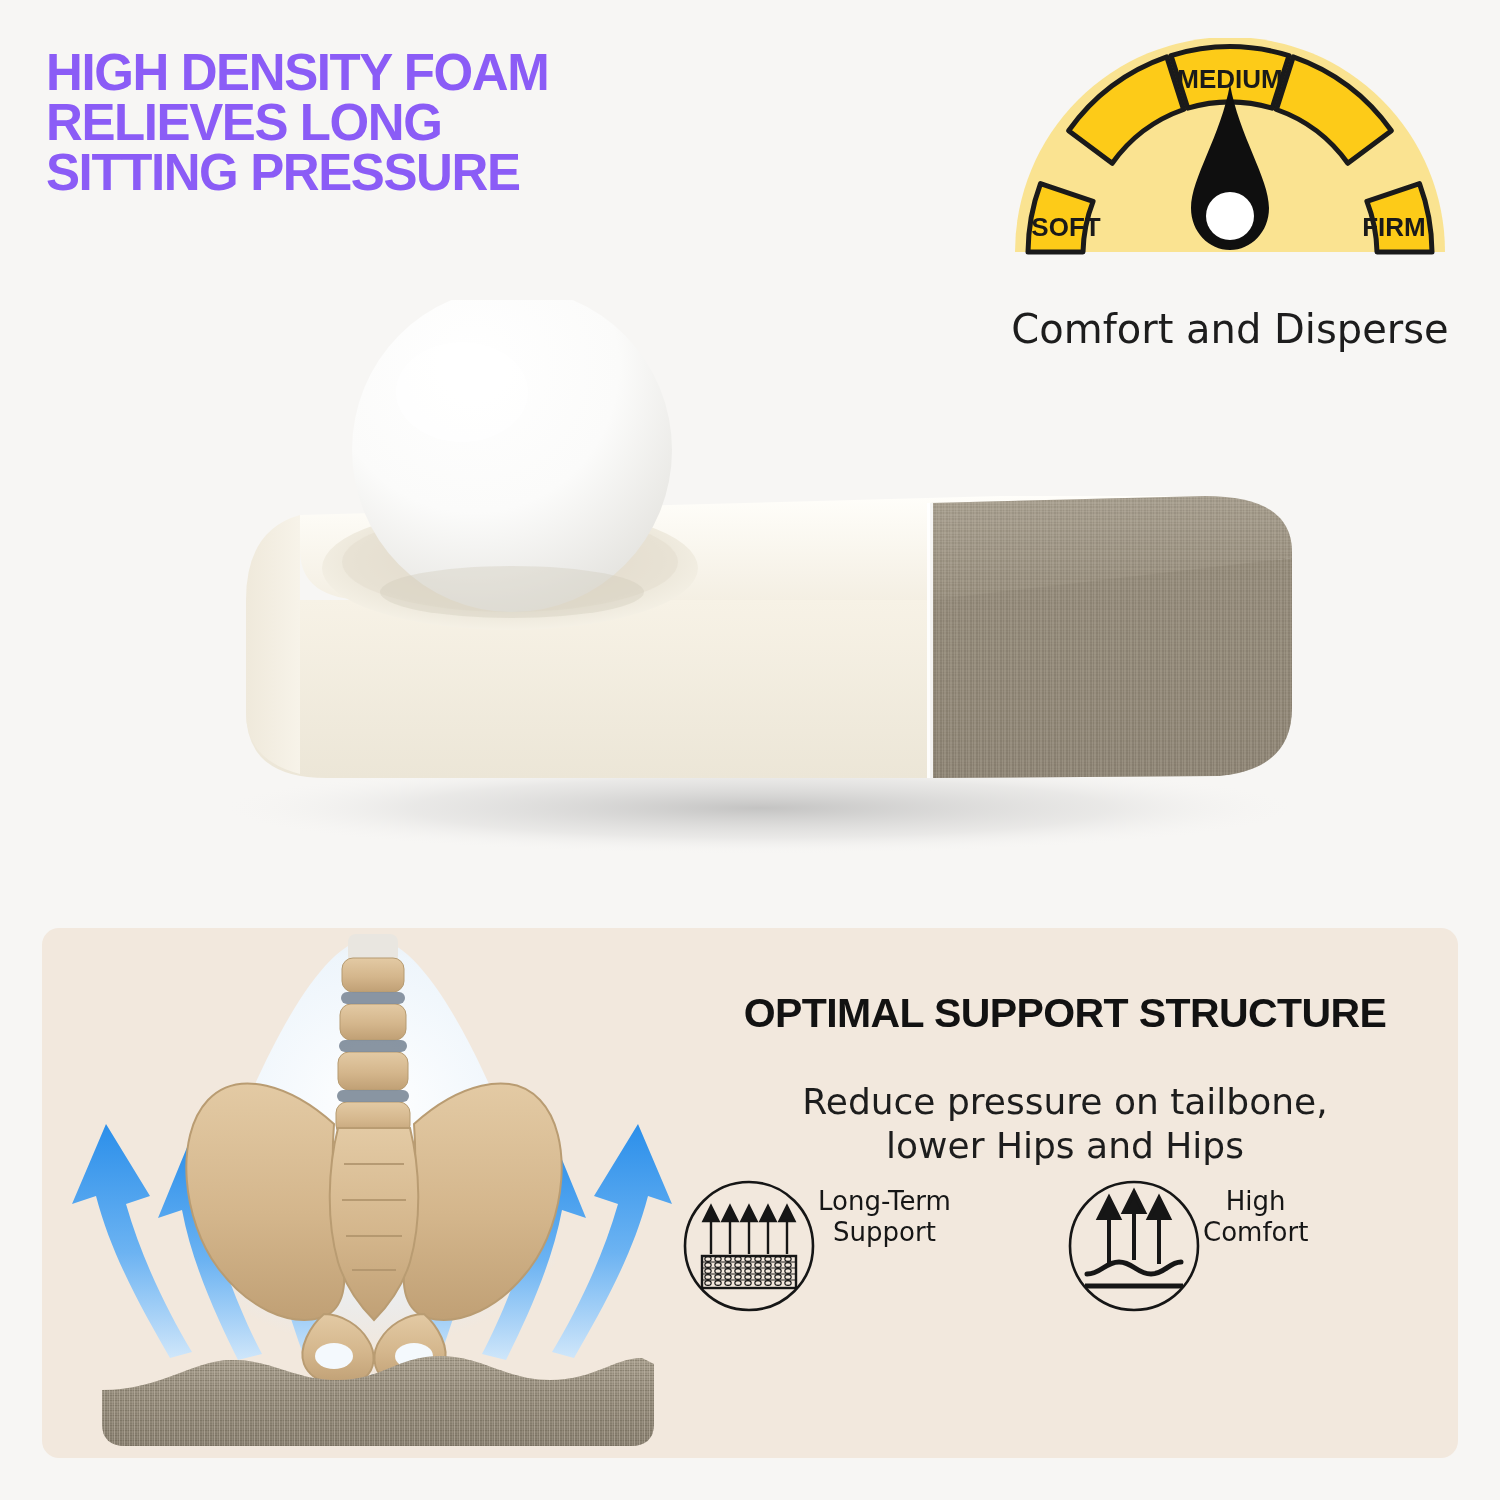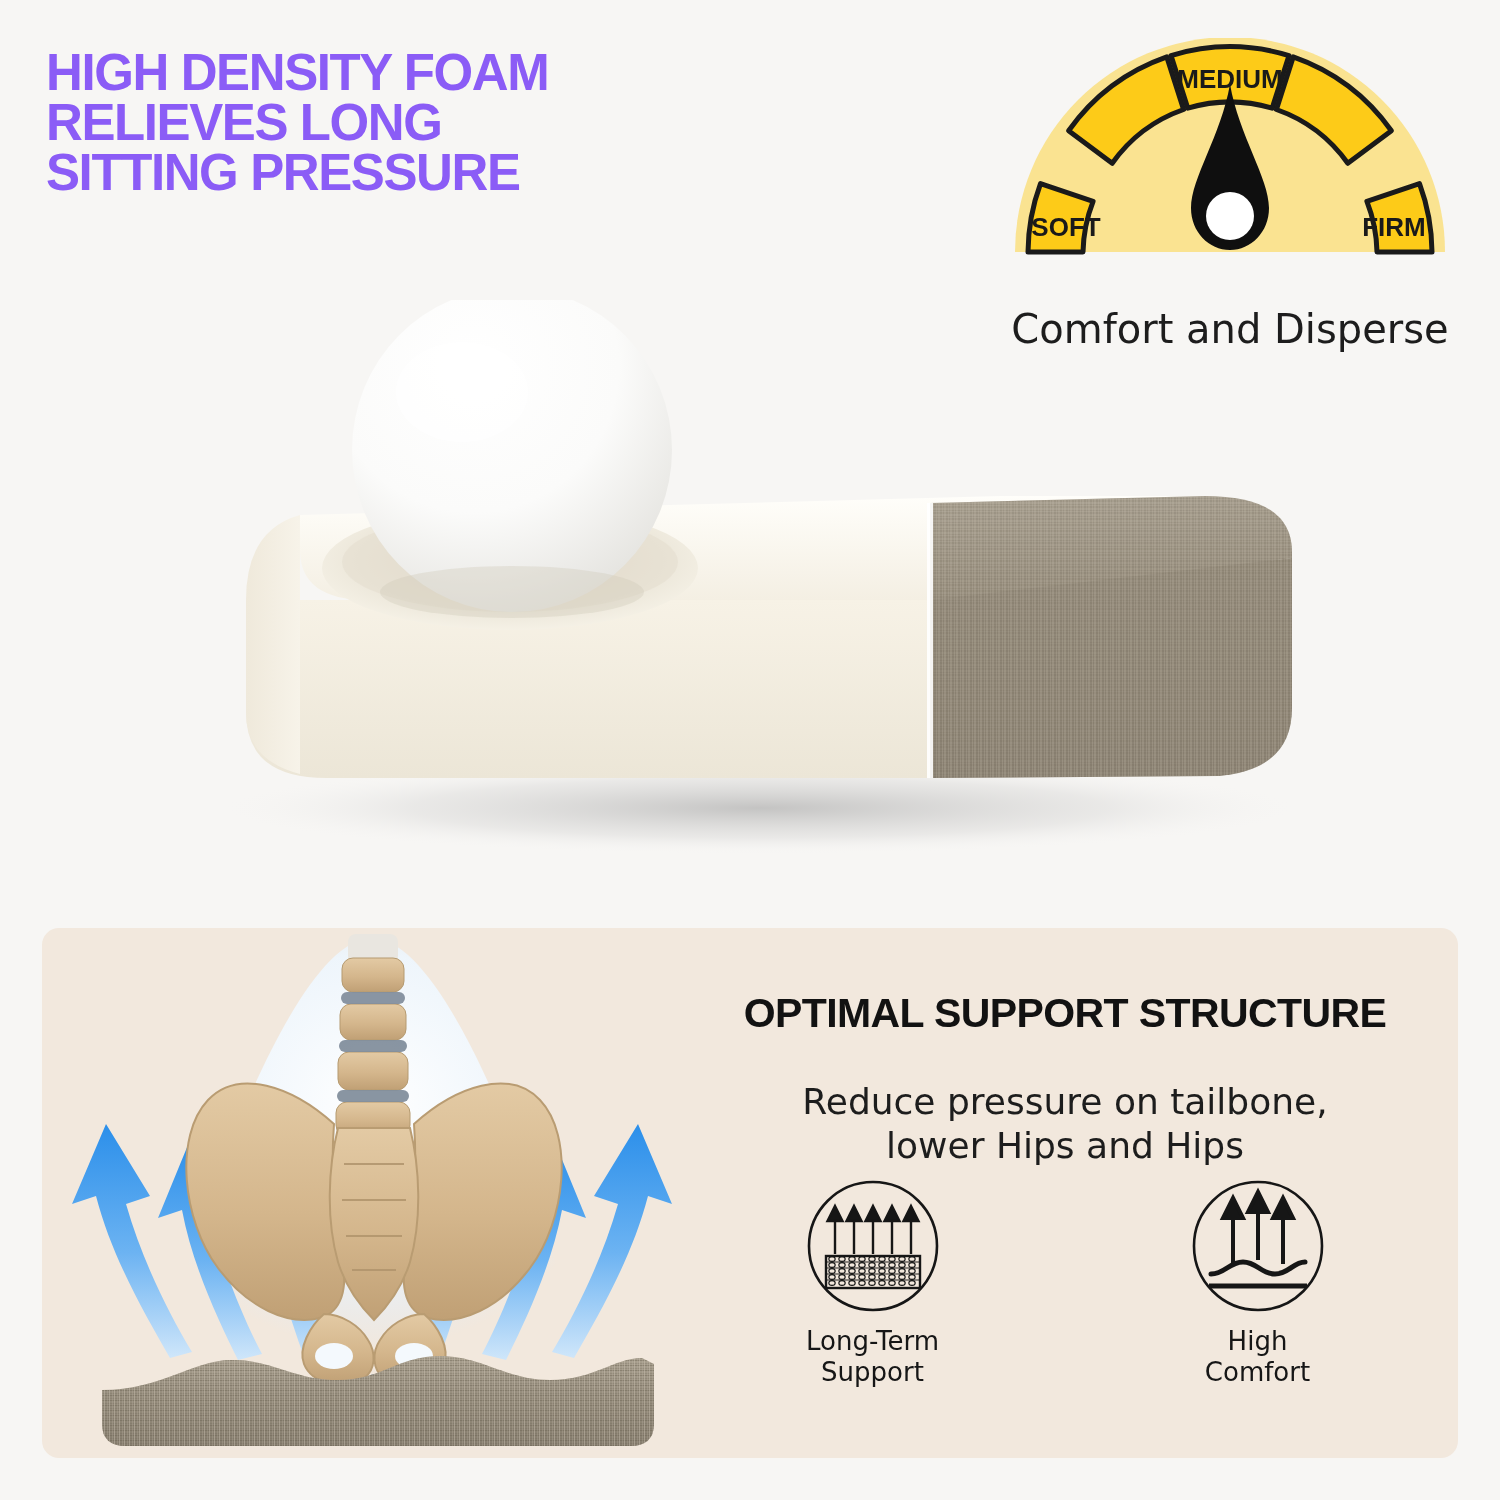--- a/index.html
+++ b/index.html
@@ -51,21 +51,21 @@
     text-transform: uppercase; font-family: "Liberation Sans", sans-serif;
   }
   .opt-sub {
     position: absolute; left: 0; top: 120px; width: 786px; text-align: center;
     font-size: 36px; line-height: 1.22; color: #1d1d1d; font-weight: 400;
     font-family: "DejaVu Sans", sans-serif;
     margin-top: 32px;
   }
 
   .features { position: absolute; left: 8px; top: 248px; width: 770px; display: flex; }
-  .feature { flex: 1; display: flex; flex-direction: column; align-items: center; }
+  .feature { flex: 1; display: flex; flex-direction: row; }
   .feature .badge { width: 138px; height: 140px; }
   .feature .badge svg { display:block; width:138px; height:140px; }
   .feature .flabel {
     margin-top: 10px; text-align: center; font-size: 26px; line-height: 1.18;
     color: #161616; font-family: "DejaVu Sans", sans-serif; font-weight: 400;
     white-space: pre-line;
   }
 </style>
 </head>
 <body>

